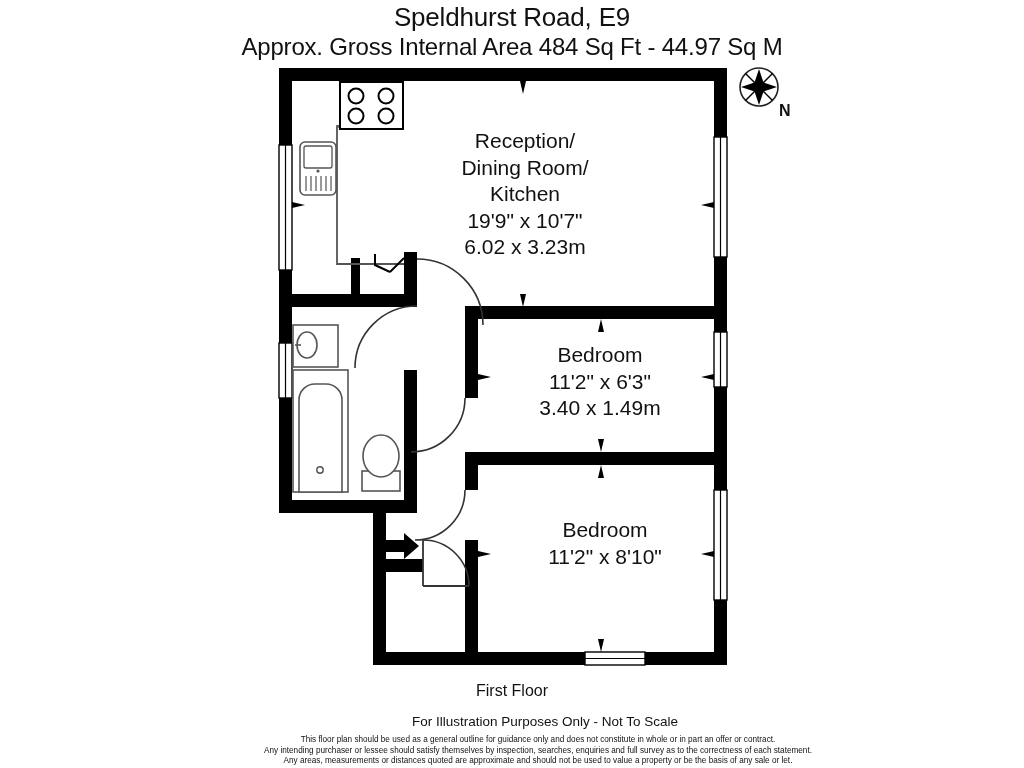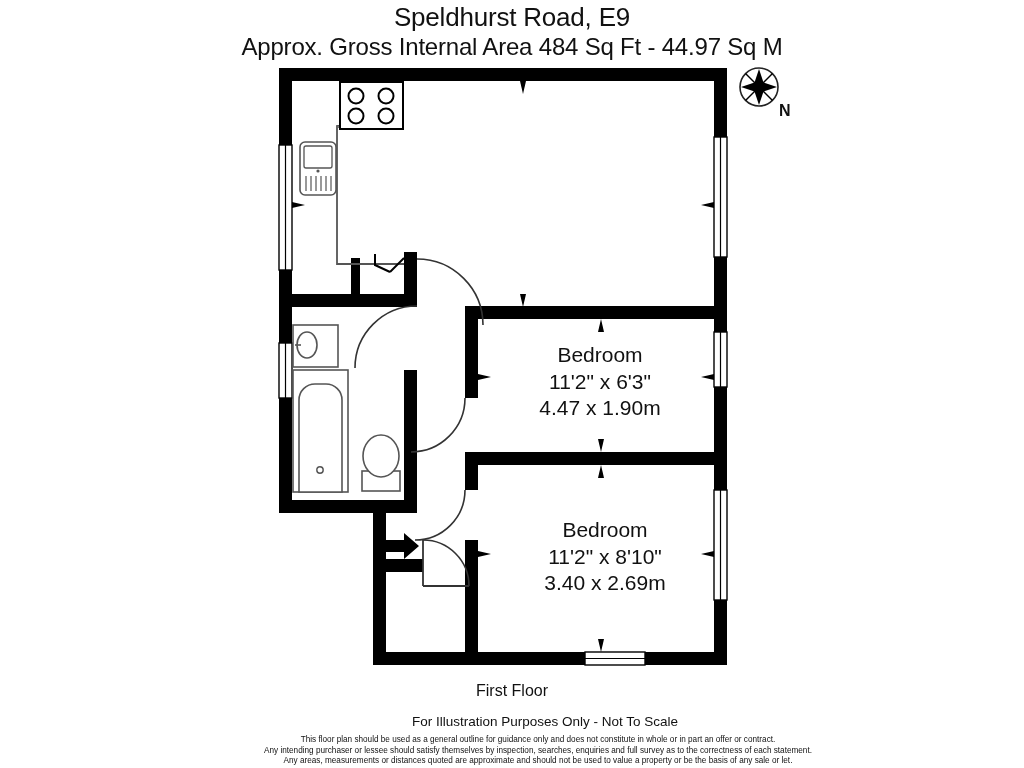--- a/index.html
+++ b/index.html
@@ -299,31 +299,37 @@
       <line x1="423" y1="540" x2="423" y2="586" stroke="#333" stroke-width="1.8"></line>
       <line x1="423" y1="586" x2="469" y2="586" stroke="#333" stroke-width="1.8"></line>
     </g>
 
     <g fill="#000000">
       <polygon points="383,540 404,540 404,533 419,546 404,559 404,552 383,552"></polygon>
     </g>
 
   </svg>
 
+  <div class="room-label" id="lbl-reception">
+    <span class="nm">Reception/</span>
+    <span class="nm">Dining Room/</span>
+    <span class="nm">Kitchen</span>
+    <span class="df">19'9" x 10'7"</span>
+    <span class="dm">6.02 x 3.23m</span>
+  </div>
 
   <div class="room-label" id="lbl-bed1">
     <span class="nm">Bedroom</span>
     <span class="df">11'2" x 6'3"</span>
-    <span class="dm">4.47 x 1.90m</span>
+    <span class="dm">3.40 x 1.49m</span>
   </div>
 
   <div class="room-label" id="lbl-bed2">
     <span class="nm">Bedroom</span>
     <span class="df">11'2" x 8'10"</span>
-    <span class="dm">3.40 x 2.69m</span>
   </div>
 
   <svg id="compass" viewBox="0 0 42 42">
     <circle cx="21" cy="21" r="19" fill="#ffffff" stroke="#222222" stroke-width="1.6"></circle>
     <polygon points="21,3 25.5,16.5 39,21 25.5,25.5 21,39 16.5,25.5 3,21 16.5,16.5" fill="#000000"></polygon>
     <line x1="7.5" y1="7.5" x2="34.5" y2="34.5" stroke="#000000" stroke-width="1.4"></line>
     <line x1="34.5" y1="7.5" x2="7.5" y2="34.5" stroke="#000000" stroke-width="1.4"></line>
   </svg>
   <div id="compass-n">N</div>
 

